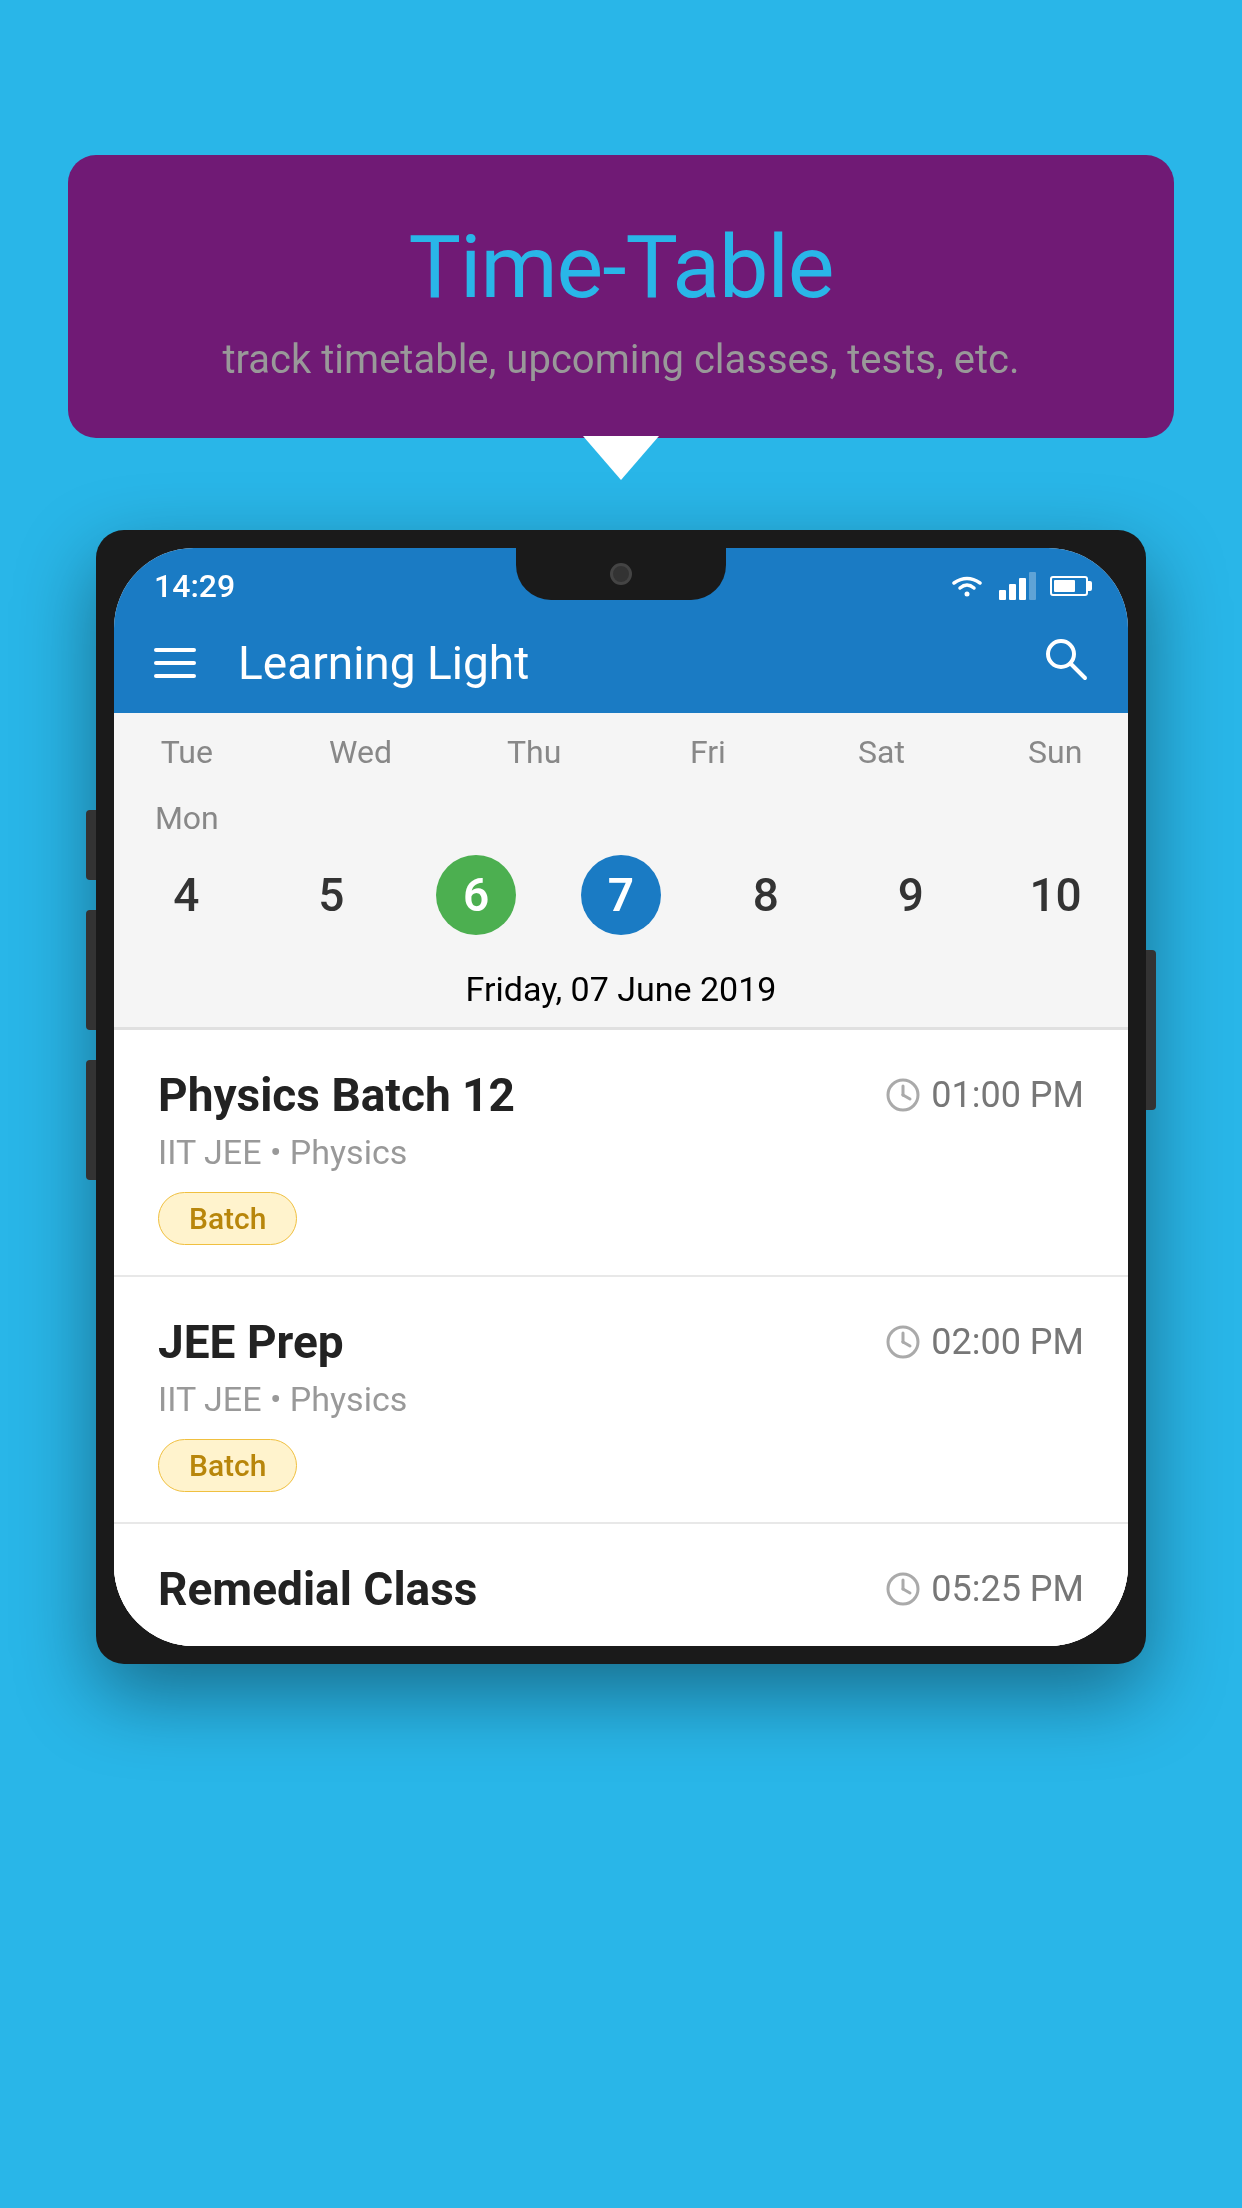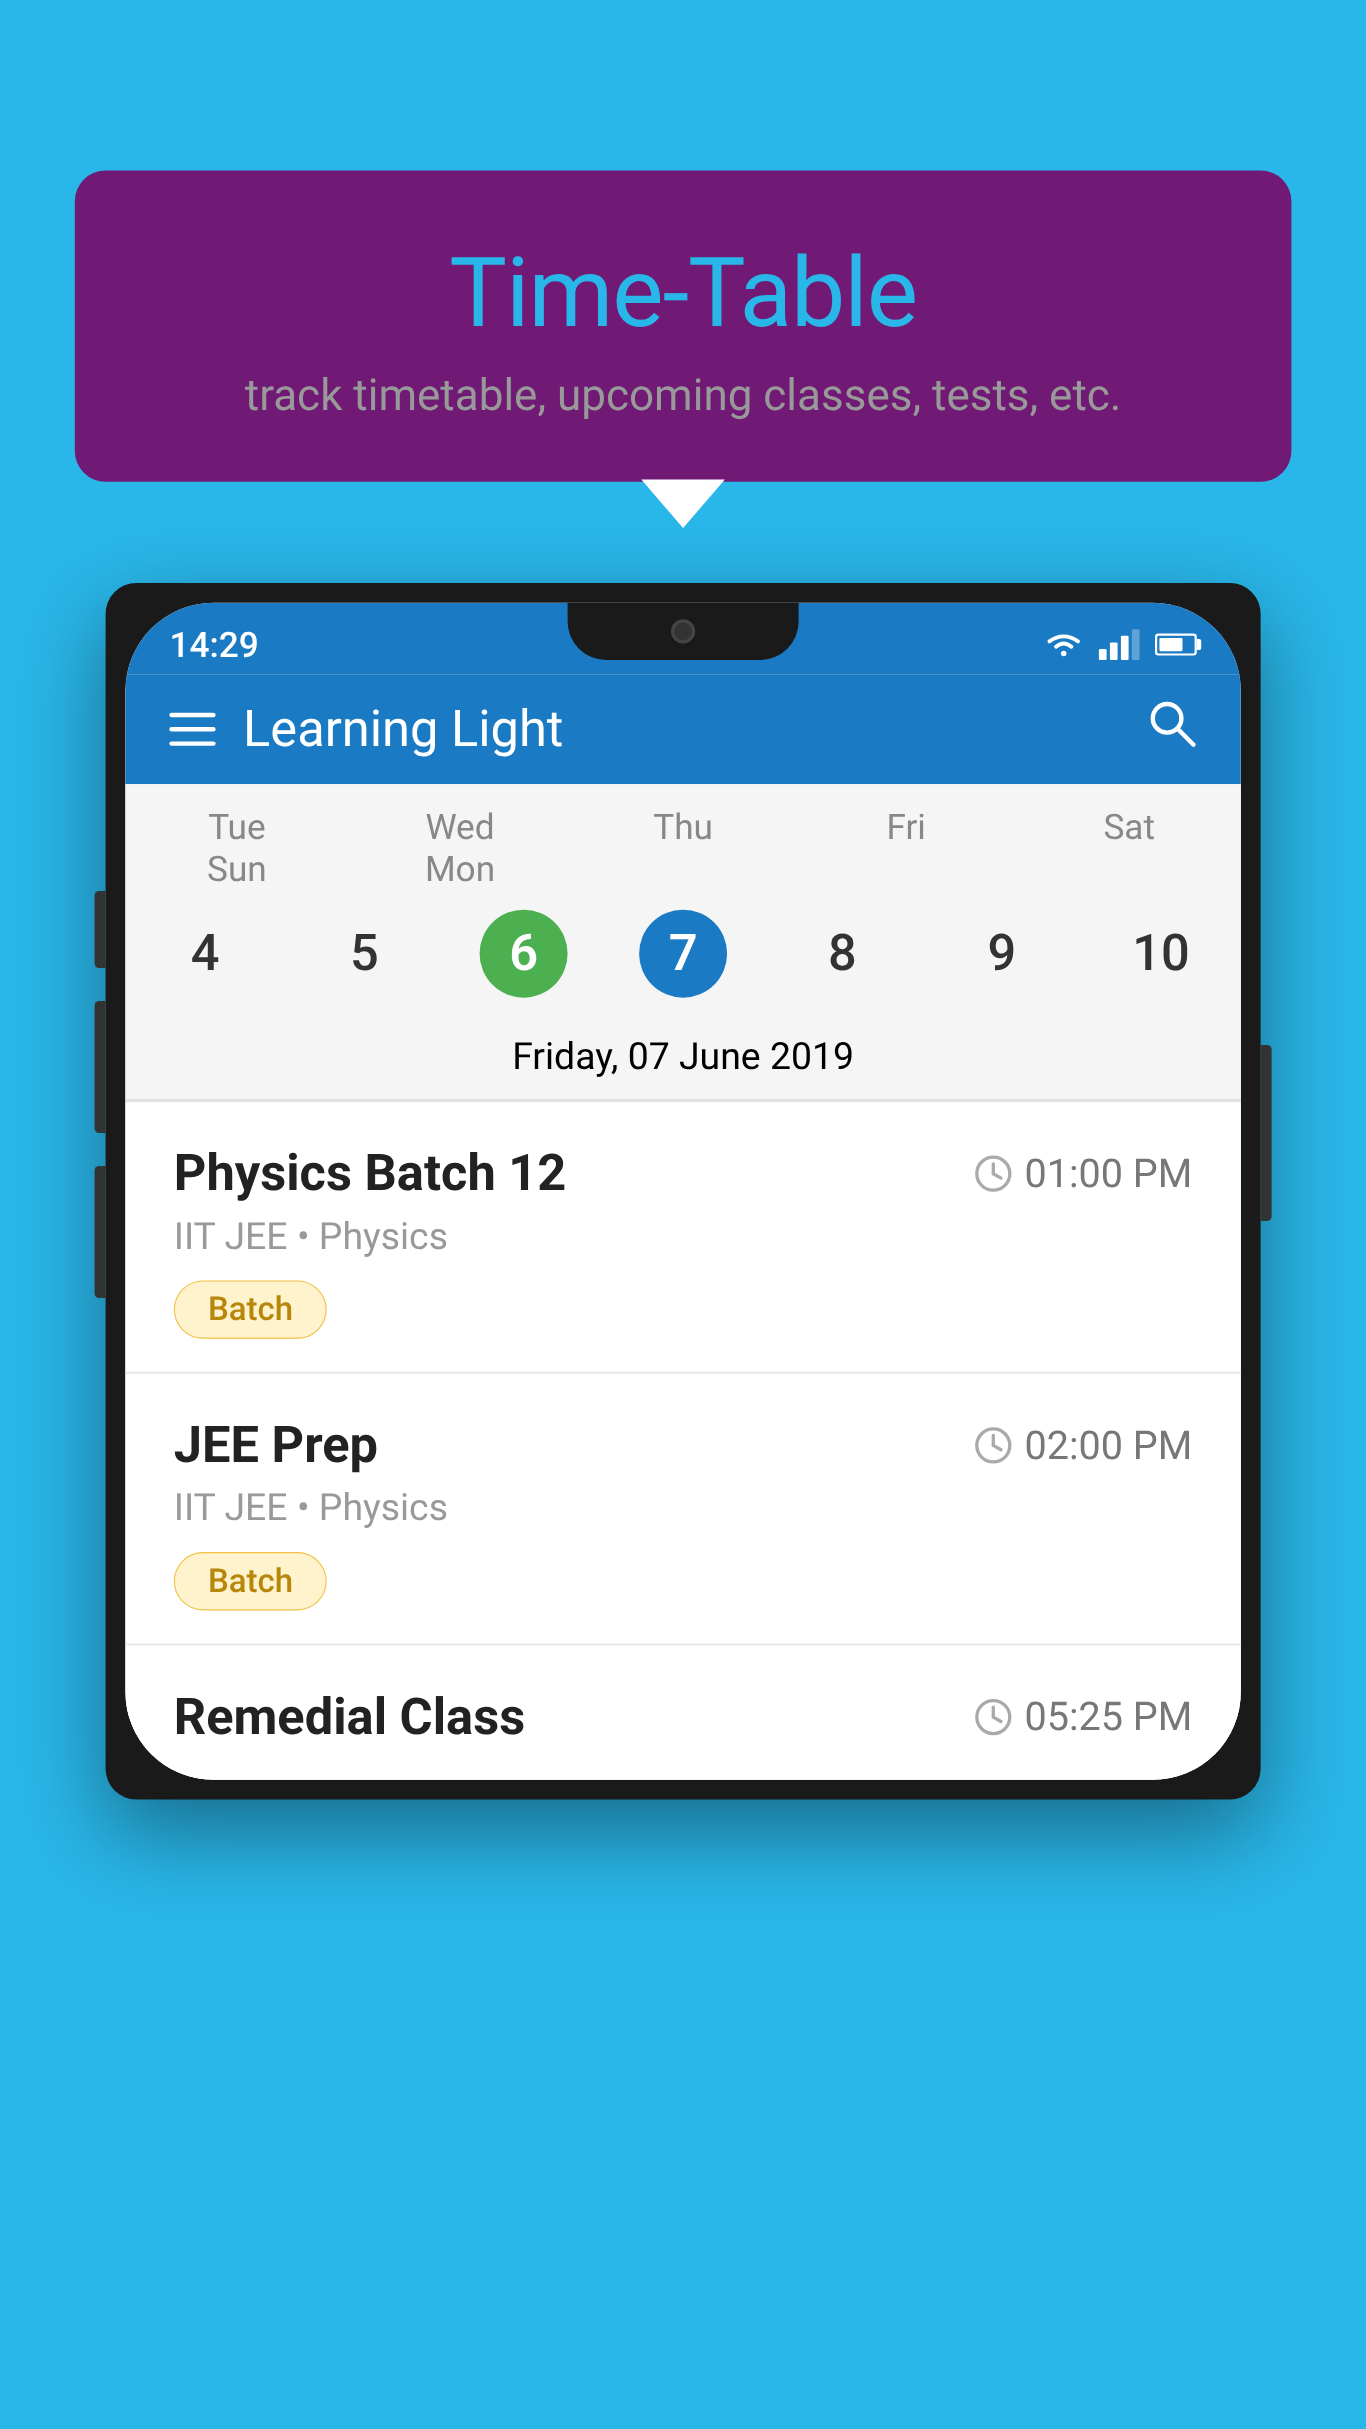--- a/index.html
+++ b/index.html
@@ -195,21 +195,21 @@
       border-radius: 1px;
     }
 
     
     .app-bar {
       background: #1a7bc4;
       height: 100px;
       display: flex;
       align-items: center;
       padding: 0 40px;
-      gap: 25px;
+      gap: 42px;
       justify-content: space-between;
     }
     .hamburger-icon {
       display: flex;
       flex-direction: column;
       gap: 9px;
       cursor: pointer;
     }
     .hamburger-icon span {
       display: block;
@@ -230,23 +230,24 @@
       cursor: pointer;
     }
 
     
     .calendar-header {
       background: #f5f5f5;
       border-bottom: 1px solid #e0e0e0;
     }
     .day-names-row {
       display: grid;
-      grid-template-columns: repeat(5, 1fr);
+      grid-template-columns: repeat(6, 1fr);
       background: #f5f5f5;
       padding: 20px 0 8px;
+      gap: 28px;
     }
     .day-name {
       text-align: center;
       font-size: 32px;
       color: #888;
       font-weight: 400;
     }
     .day-numbers-row {
       display: grid;
       grid-template-columns: repeat(7, 1fr);

